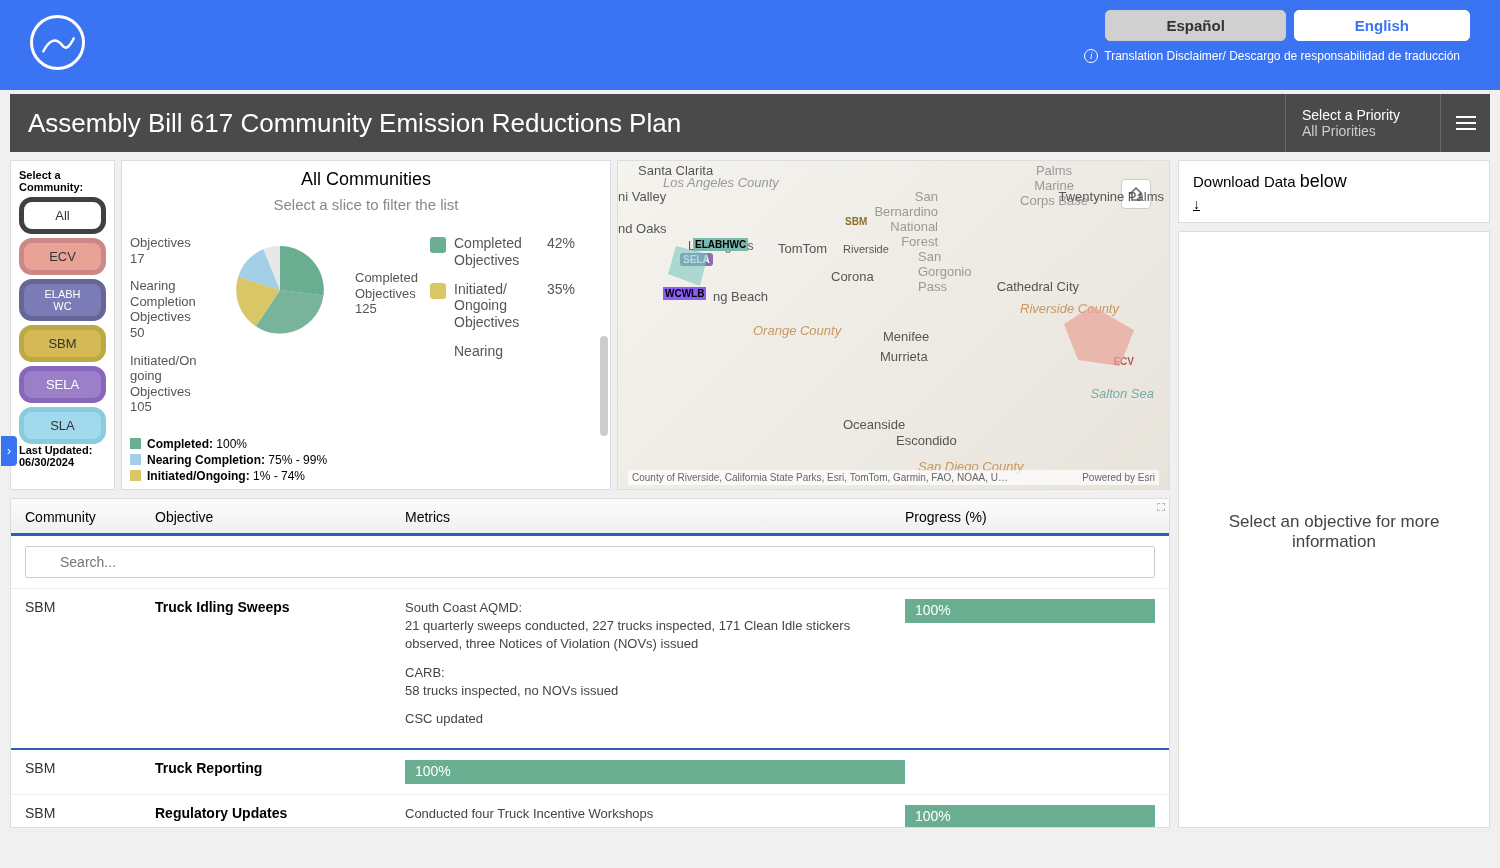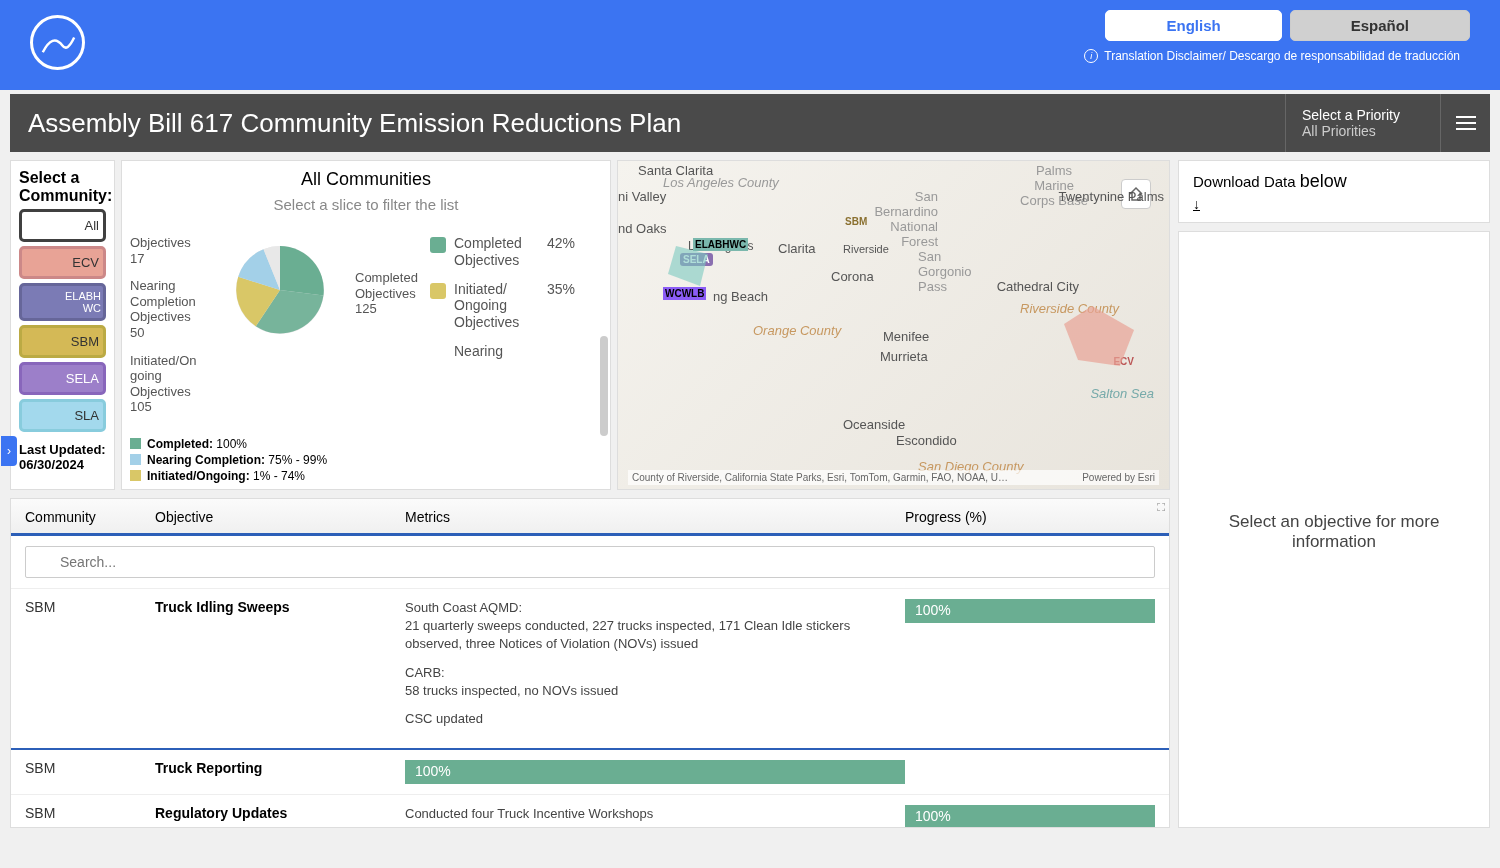--- a/index.html
+++ b/index.html
@@ -25,30 +25,30 @@
 .hamburger { border-left: 1px solid #666; height: 100%; width: 50px; display: flex; align-items: center; justify-content: center; cursor: pointer; }
 .hamburger div { width: 20px; height: 2px; background: #fff; margin: 2px 0; box-shadow: 0 -6px 0 #fff, 0 6px 0 #fff; }
 
 .main-grid { display: grid; grid-template-columns: 1160px 1fr; gap: 8px; margin: 8px 10px 0 10px; }
 .left-col { display: grid; grid-template-rows: 330px 330px; gap: 8px; }
 .top-row { display: grid; grid-template-columns: 105px 490px 1fr; gap: 6px; }
 
 .panel { background: #fff; border: 1px solid #ddd; position: relative; }
 
 .community-select { padding: 8px; }
-.community-select h4 { font-size: 16px; font-weight: 600; }
+.community-select h4 { font-size: 11px; font-weight: 600; }
 .comm-btns { display: flex; flex-direction: column; gap: 4px; margin-top: 4px; }
-.comm-btn { padding: 6px 4px; border-radius: 5px; font-size: 13px; font-weight: 500; text-align: right; cursor: pointer; border: 3px solid #404040; }
+.comm-btn { padding: 6px 4px; border-radius: 13px; font-size: 13px; font-weight: 500; text-align: center; cursor: pointer; border: 5px solid #404040; }
 .comm-all { background: #fff; color: #333; }
 .comm-ecv { background: #e8a396; color: #333; border-color: #c88; }
 .comm-elabhwc { background: #7b7bb5; color: #fff; border-color: #669; font-size: 11px; line-height: 1.1; padding: 4px 2px; }
 .comm-sbm { background: #d4b956; color: #333; border-color: #ba4; }
 .comm-sela { background: #9c7fc9; color: #fff; border-color: #86b; }
 .comm-sla { background: #a3d9ed; color: #333; border-color: #8cd; }
-.last-updated { font-size: 13px; font-weight: 600; margin-top: 10px; }
+.last-updated { font-size: 11px; font-weight: 600; }
 .arrow-tab { position: absolute; left: -10px; top: 275px; width: 16px; height: 30px; background: #3b74f2; border-radius: 0 4px 4px 0; color: #fff; display: flex; align-items: center; justify-content: center; font-size: 12px; cursor: pointer; }
 
 .chart-panel { padding: 8px; overflow: hidden; position: relative; }
 .chart-title { text-align: center; font-size: 18px; font-weight: 500; }
 .chart-sub { text-align: center; font-size: 15px; color: #888; margin-top: 6px; }
 .chart-body { display: flex; margin-top: 22px; }
 .chart-labels-left { font-size: 13px; color: #555; width: 95px; }
 .chart-labels-left div { margin-bottom: 12px; line-height: 1.2; }
 .pie-wrap { width: 120px; flex-shrink: 0; position: relative; }
 .pie-center-label { position: absolute; left: 130px; top: 35px; font-size: 13px; color: #555; width: 80px; line-height: 1.2; }
@@ -97,22 +97,22 @@
 <body>
 
 <div class="header-bar">
   <div class="logo">
     <svg viewBox="0 0 50 50">
         <path d="M10 35 Q 20 15 30 28 Q 35 35 42 20" stroke="#fff" stroke-width="2.5" fill="none"></path>
       </svg>
   </div>
   <div class="lang-area">
     <div class="lang-buttons">
+      <button class="lang-btn inactive">Español</button>
       <button class="lang-btn active">English</button>
-      <button class="lang-btn inactive">Español</button>
     </div>
     <div class="disclaimer">
       <span class="info-icon">i</span>
       <span>Translation Disclaimer/ Descargo de responsabilidad de traducción</span>
     </div>
   </div>
 </div>
 
 <div class="title-bar">
   <div class="title-text">Assembly Bill 617 Community Emission Reductions Plan</div>
@@ -197,21 +197,21 @@
         <div class="home-btn">
           <svg width="16" height="16" viewBox="0 0 16 16">
               <path d="M2 8 L8 2 L14 8 M4 7 V14 H12 V7" stroke="#666" stroke-width="1.5" fill="none"></path>
             </svg>
         </div>
         <span class="map-label" style="top:2px;left:20px">Santa Clarita</span>
         <span class="map-label" style="top:14px;left:45px;font-style:italic;color:#999">Los Angeles County</span>
         <span class="map-label" style="top:28px;left:0">ni Valley</span>
         <span class="map-label" style="top:60px;left:0">nd Oaks</span>
         <span class="map-label map-city" style="top:78px;left:70px;font-size:12px">Los Angeles</span>
-        <span class="map-label" style="top:80px;left:160px">Clarita</span>
+        <span class="map-label" style="top:80px;left:160px">TomTom</span>
         <span class="map-label map-city" style="top:82px;left:225px;font-size:11px">Riverside</span>
         <span class="map-label" style="top:108px;left:213px">Corona</span>
         <span class="map-label" style="top:2px;right:80px;color:#999;text-align:center;width:70px">Palms Marine Corps Base</span>
         <span class="map-label" style="top:28px;left:240px;color:#999;text-align:right;width:80px">San Bernardino National Forest</span>
         <span class="map-label" style="top:28px;right:5px">Twentynine Palms</span>
         <span class="map-label" style="top:88px;left:300px;color:#999;width:60px">San Gorgonio Pass</span>
         <span class="map-label" style="top:118px;right:90px">Cathedral City</span>
         <span class="map-label" style="top:168px;left:265px">Menifee</span>
         <span class="map-label" style="top:188px;left:262px">Murrieta</span>
         <span class="map-label" style="top:256px;left:225px">Oceanside</span>

